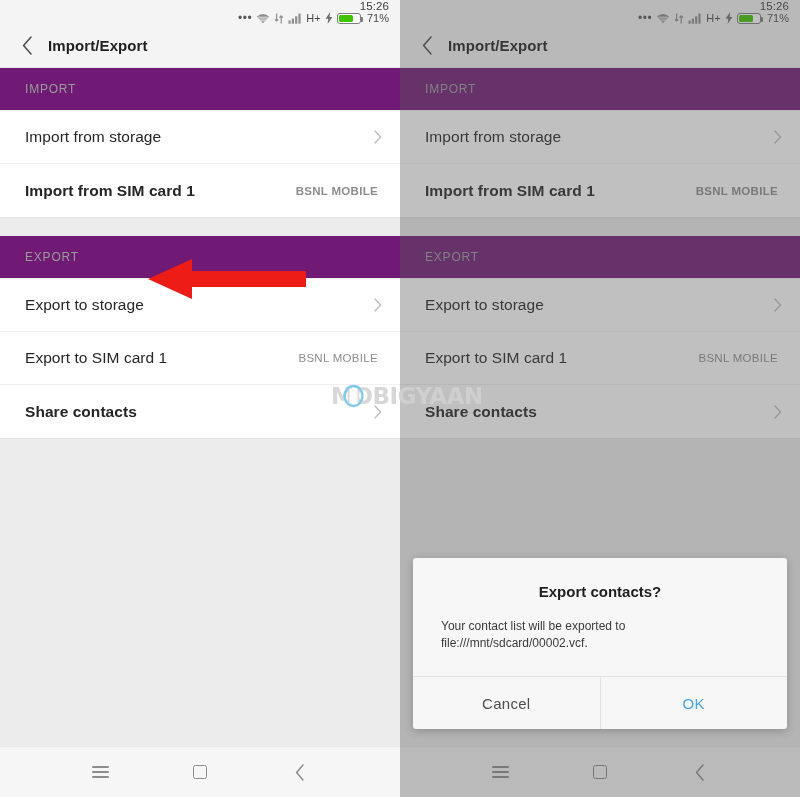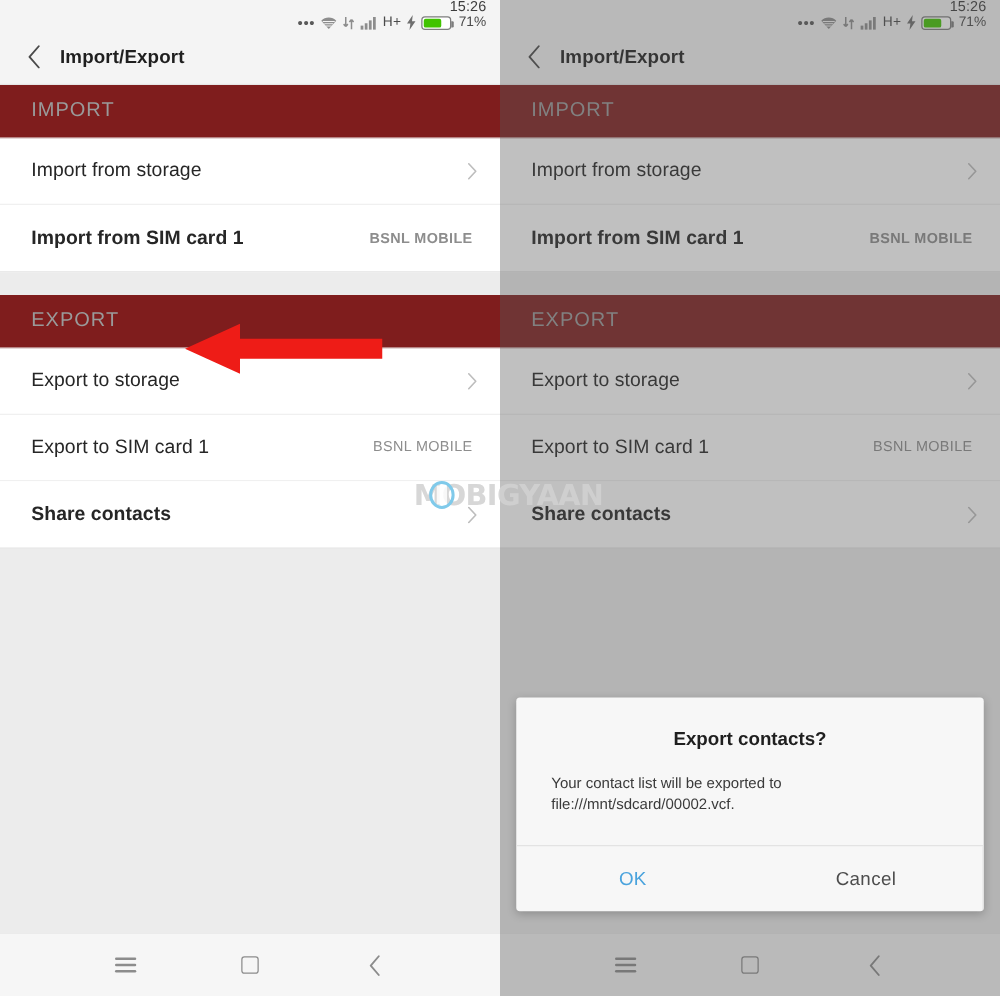--- a/index.html
+++ b/index.html
@@ -94,24 +94,24 @@
     letter-spacing: 0.1px;
   }
 
   
   .list { background: #ffffff; }
   .section-header {
     height: 43px;
     display: flex;
     align-items: center;
     padding-left: 25px;
-    font-size: 16px;
+    font-size: 12px;
     color: #9a9a9a;
     letter-spacing: 0.8px;
-    background: #7f1d1d;
+    background: #701a75;
     border-bottom: 1px solid #f0f0f0;
   }
   .row {
     height: 53px;
     display: flex;
     align-items: center;
     padding: 0 18px 0 25px;
     background: #ffffff;
     border-bottom: 1px solid #f0f0f0;
     text-align: center;
@@ -492,22 +492,22 @@
         </svg>
       </span>
     </div>
 
     <div class="scrim"></div>
 
     <div class="dialog">
       <div class="dlg-title">Export contacts?</div>
       <div class="dlg-body">Your contact list will be exported to file:///mnt/sdcard/00002.vcf.</div>
       <div class="dlg-actions">
+        <div class="dlg-btn cancel">Cancel</div>
         <div class="dlg-btn ok">OK</div>
-        <div class="dlg-btn cancel">Cancel</div>
       </div>
     </div>
 
   </div>
 
   <div class="watermark">
     <svg width="150" height="26" viewBox="0 0 150 26">
       <text class="wm-text" x="0" y="21">MOBIGYAAN</text>
       <ellipse cx="22.5" cy="13" rx="9" ry="10" fill="none" stroke="#6fc3e8" stroke-width="2.4"></ellipse>
       <rect x="18.4" y="5.5" width="8.2" height="15" fill="#ffffff" opacity="0.85"></rect>

